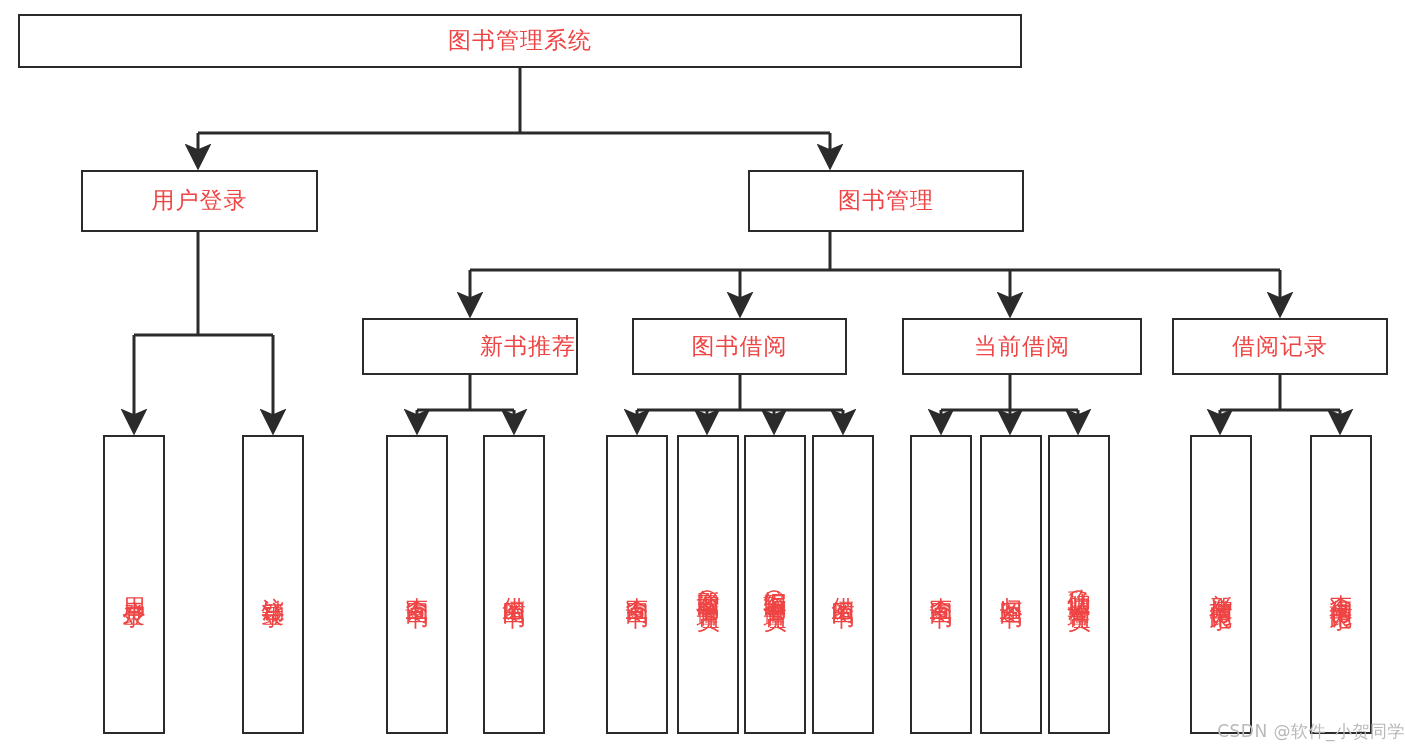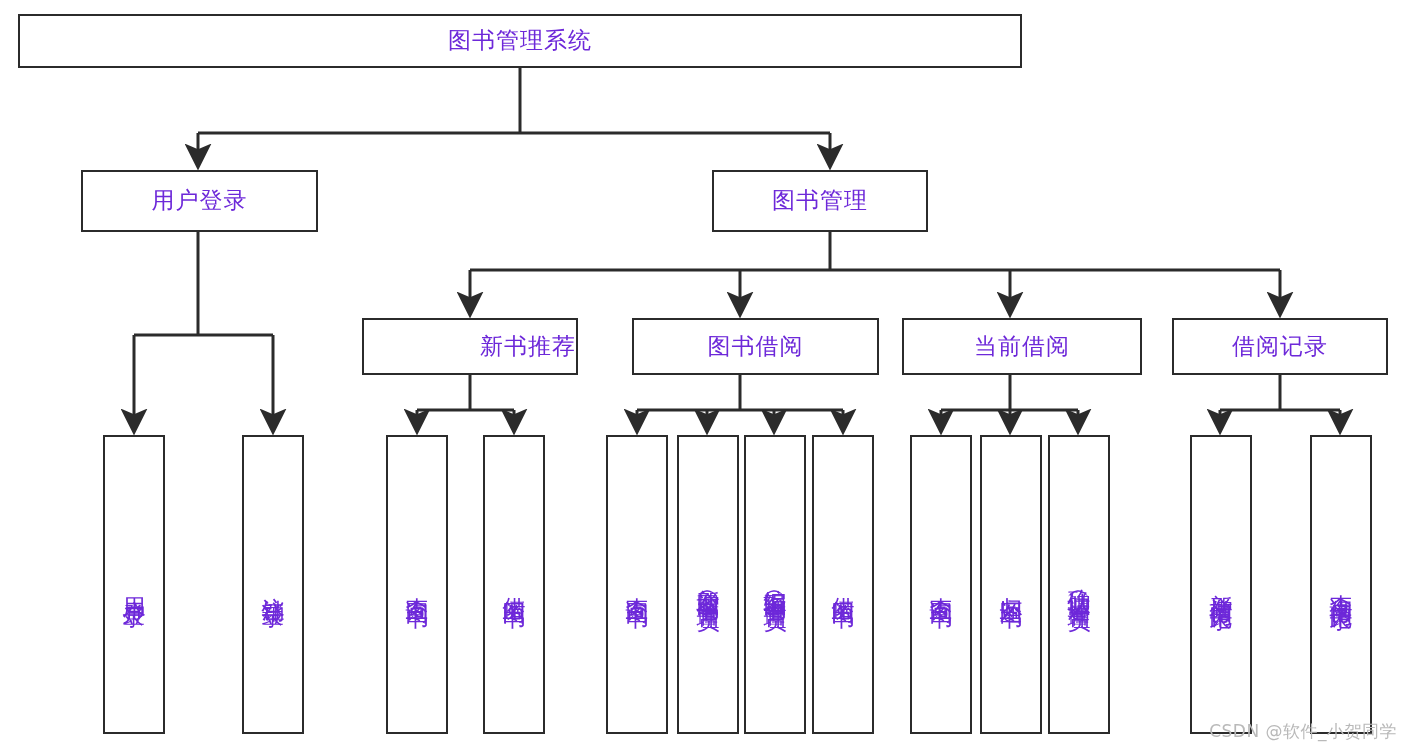--- a/index.html
+++ b/index.html
@@ -28,21 +28,21 @@
     pointer-events: none;
   }
   .node {
     position: absolute;
     box-sizing: border-box;
     border: 2px solid #2b2b2b;
     background: #ffffff;
     display: flex;
     align-items: center;
     justify-content: center;
-    color: #6d28d9;
+    color: #ef4444;
     line-height: 1.18;
     text-align: center;
   }
   .node.h {
     font-size: 23px;
     letter-spacing: 1px;
   }
   .node.v {
     writing-mode: vertical-rl;
     text-orientation: upright;
@@ -55,21 +55,21 @@
     text-orientation: upright;
     white-space: nowrap;
     display: block;
   }
   .node.h .lbl {
     white-space: nowrap;
     display: block;
   }
   #watermark {
     position: absolute;
-    right: 8px;
+    right: 0;
     bottom: 4px;
     font-size: 17px;
     color: #b9b9b9;
     letter-spacing: 0.5px;
     white-space: nowrap;
     user-select: none;
   }
 </style>
 </head>
 <body>
@@ -126,28 +126,28 @@
     </g>
   </svg>
 
   <div class="node h" style="left:18px; top:14px; width:1004px; height:54px;">
     <span class="lbl">图书管理系统</span>
   </div>
 
   <div class="node h" style="left:81px; top:170px; width:237px; height:62px;">
     <span class="lbl">用户登录</span>
   </div>
-  <div class="node h" style="left:712px; top:170px; width:216px; height:62px;">
+  <div class="node h" style="left:748px; top:170px; width:276px; height:62px;">
     <span class="lbl">图书管理</span>
   </div>
 
   <div class="node h" style="left:362px; top:318px; width:216px; height:57px;justify-content:flex-end;">
     <span class="lbl">新书推荐</span>
   </div>
-  <div class="node h" style="left:632px; top:318px; width:247px; height:57px;">
+  <div class="node h" style="left:632px; top:318px; width:215px; height:57px;">
     <span class="lbl">图书借阅</span>
   </div>
   <div class="node h" style="left:902px; top:318px; width:240px; height:57px;">
     <span class="lbl">当前借阅</span>
   </div>
   <div class="node h" style="left:1172px; top:318px; width:216px; height:57px;">
     <span class="lbl">借阅记录</span>
   </div>
 
   <div class="node v" style="left:103px; top:435px; width:62px; height:299px;">

